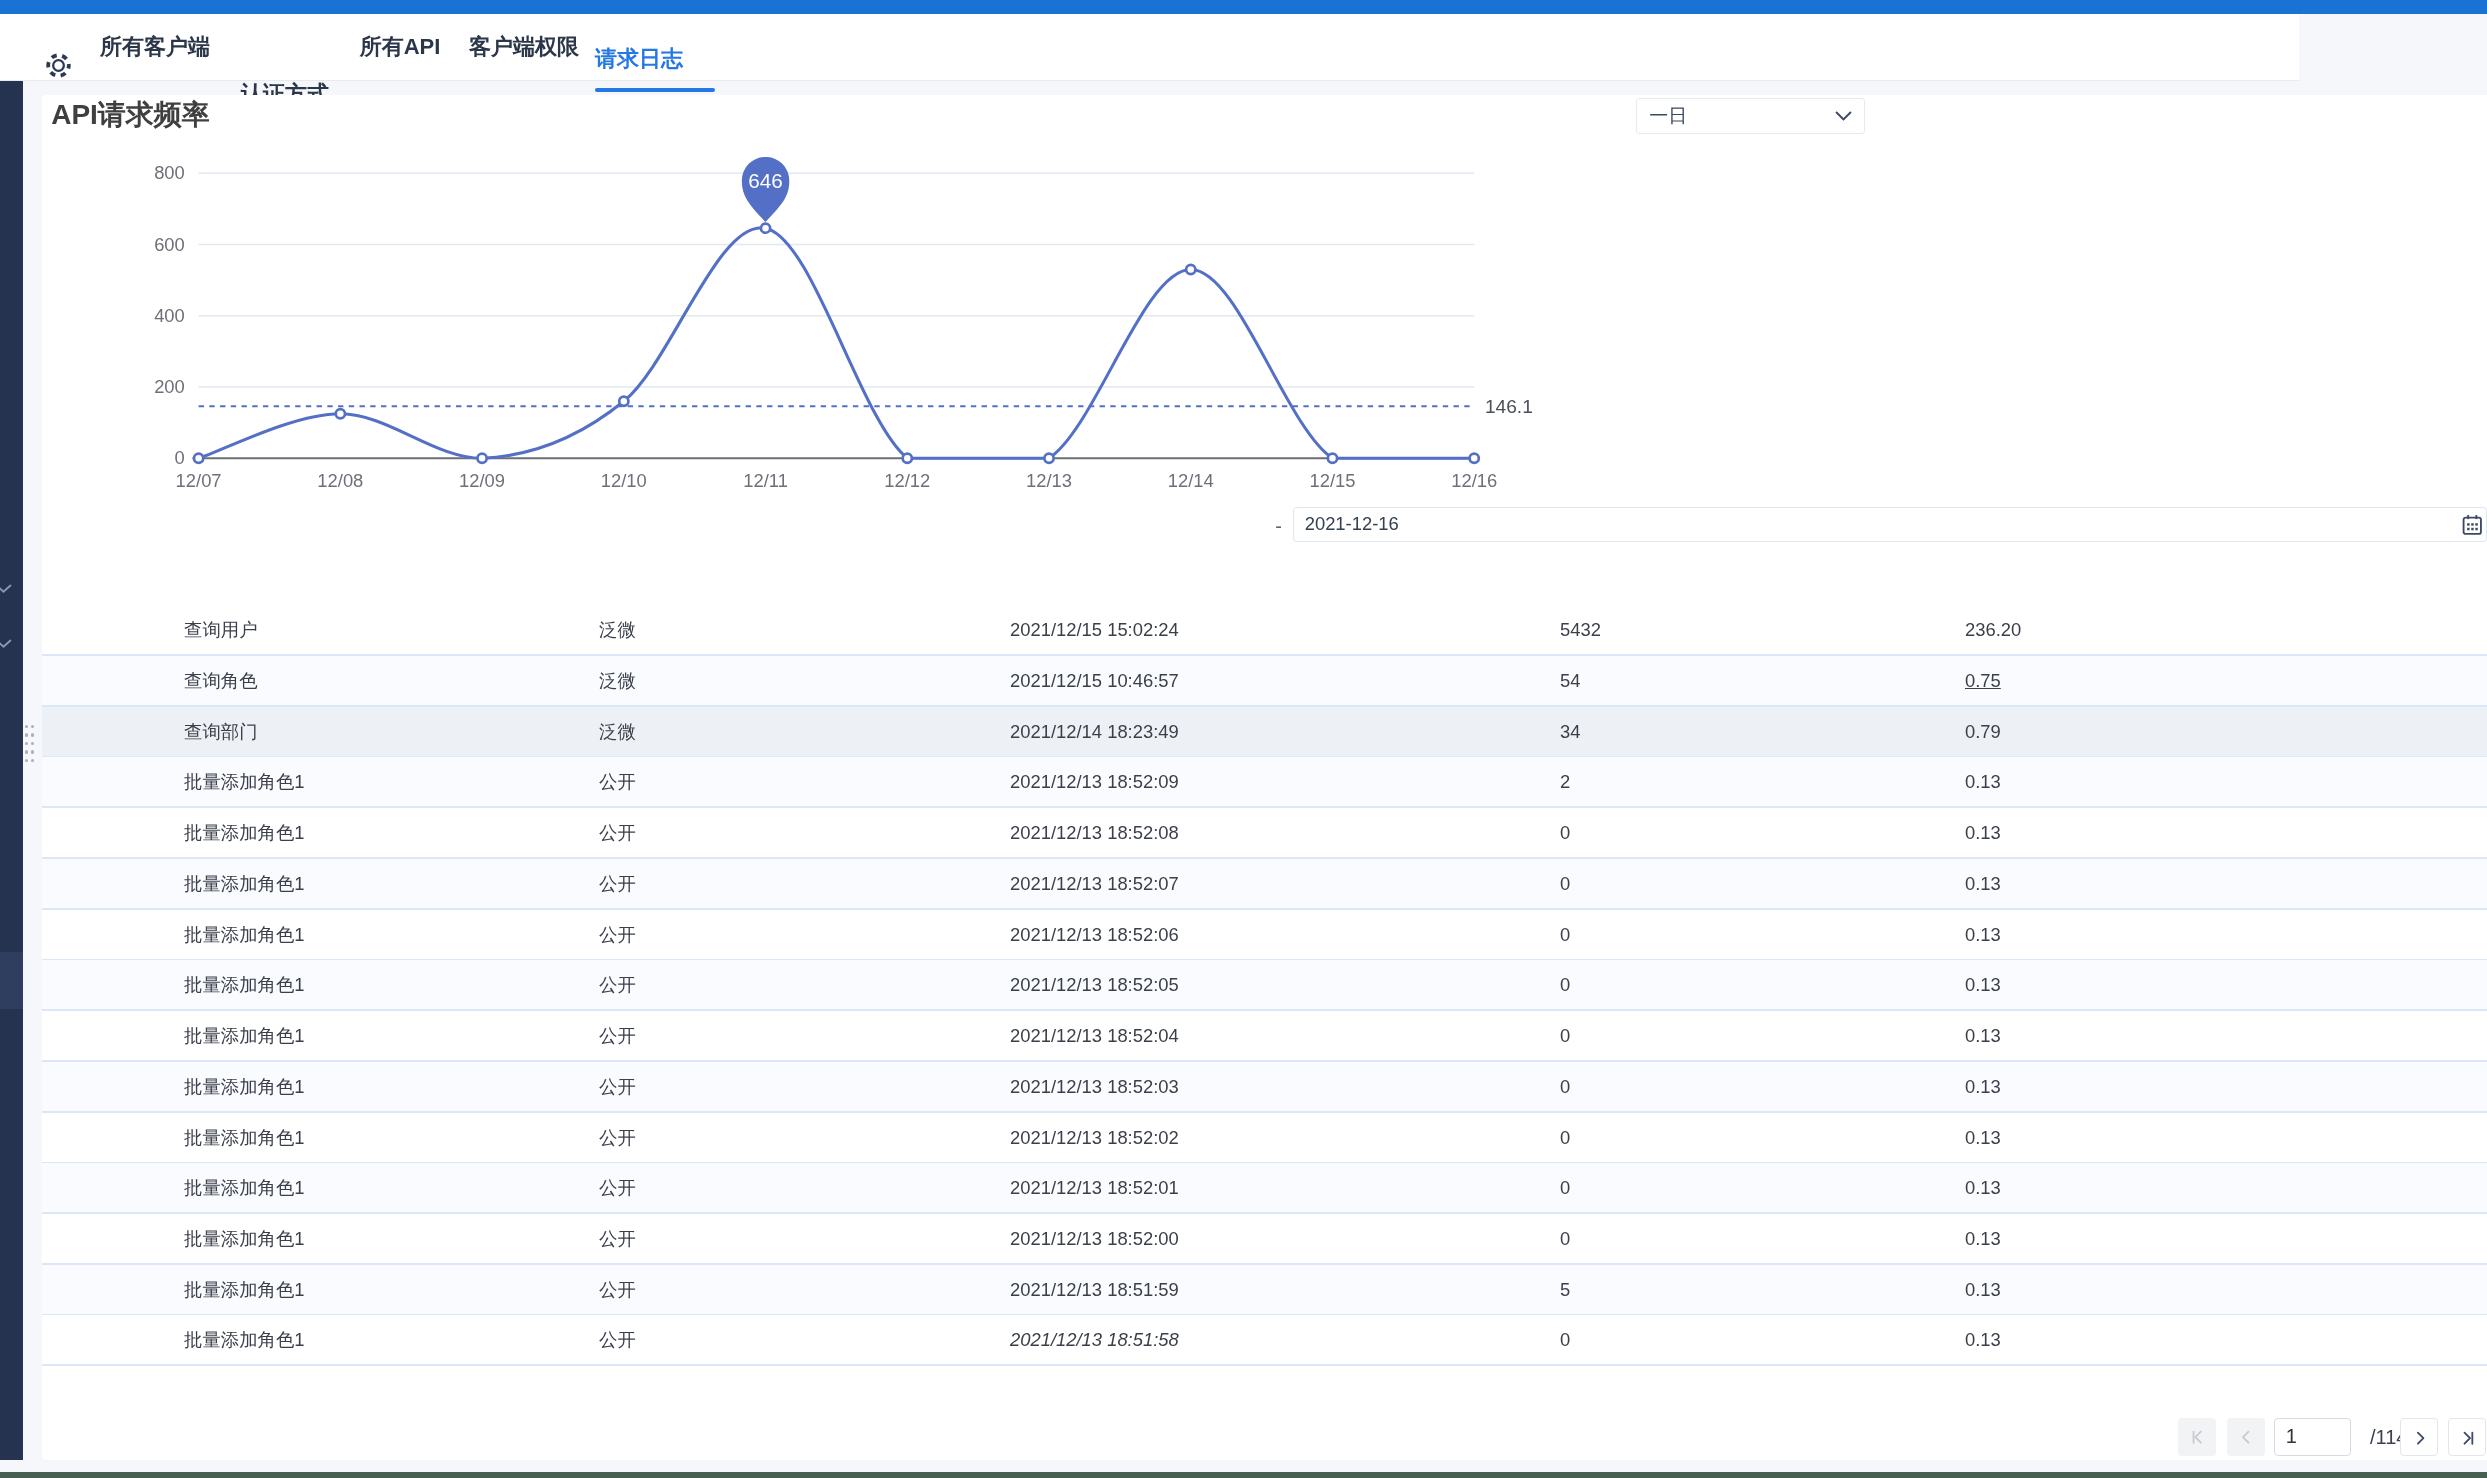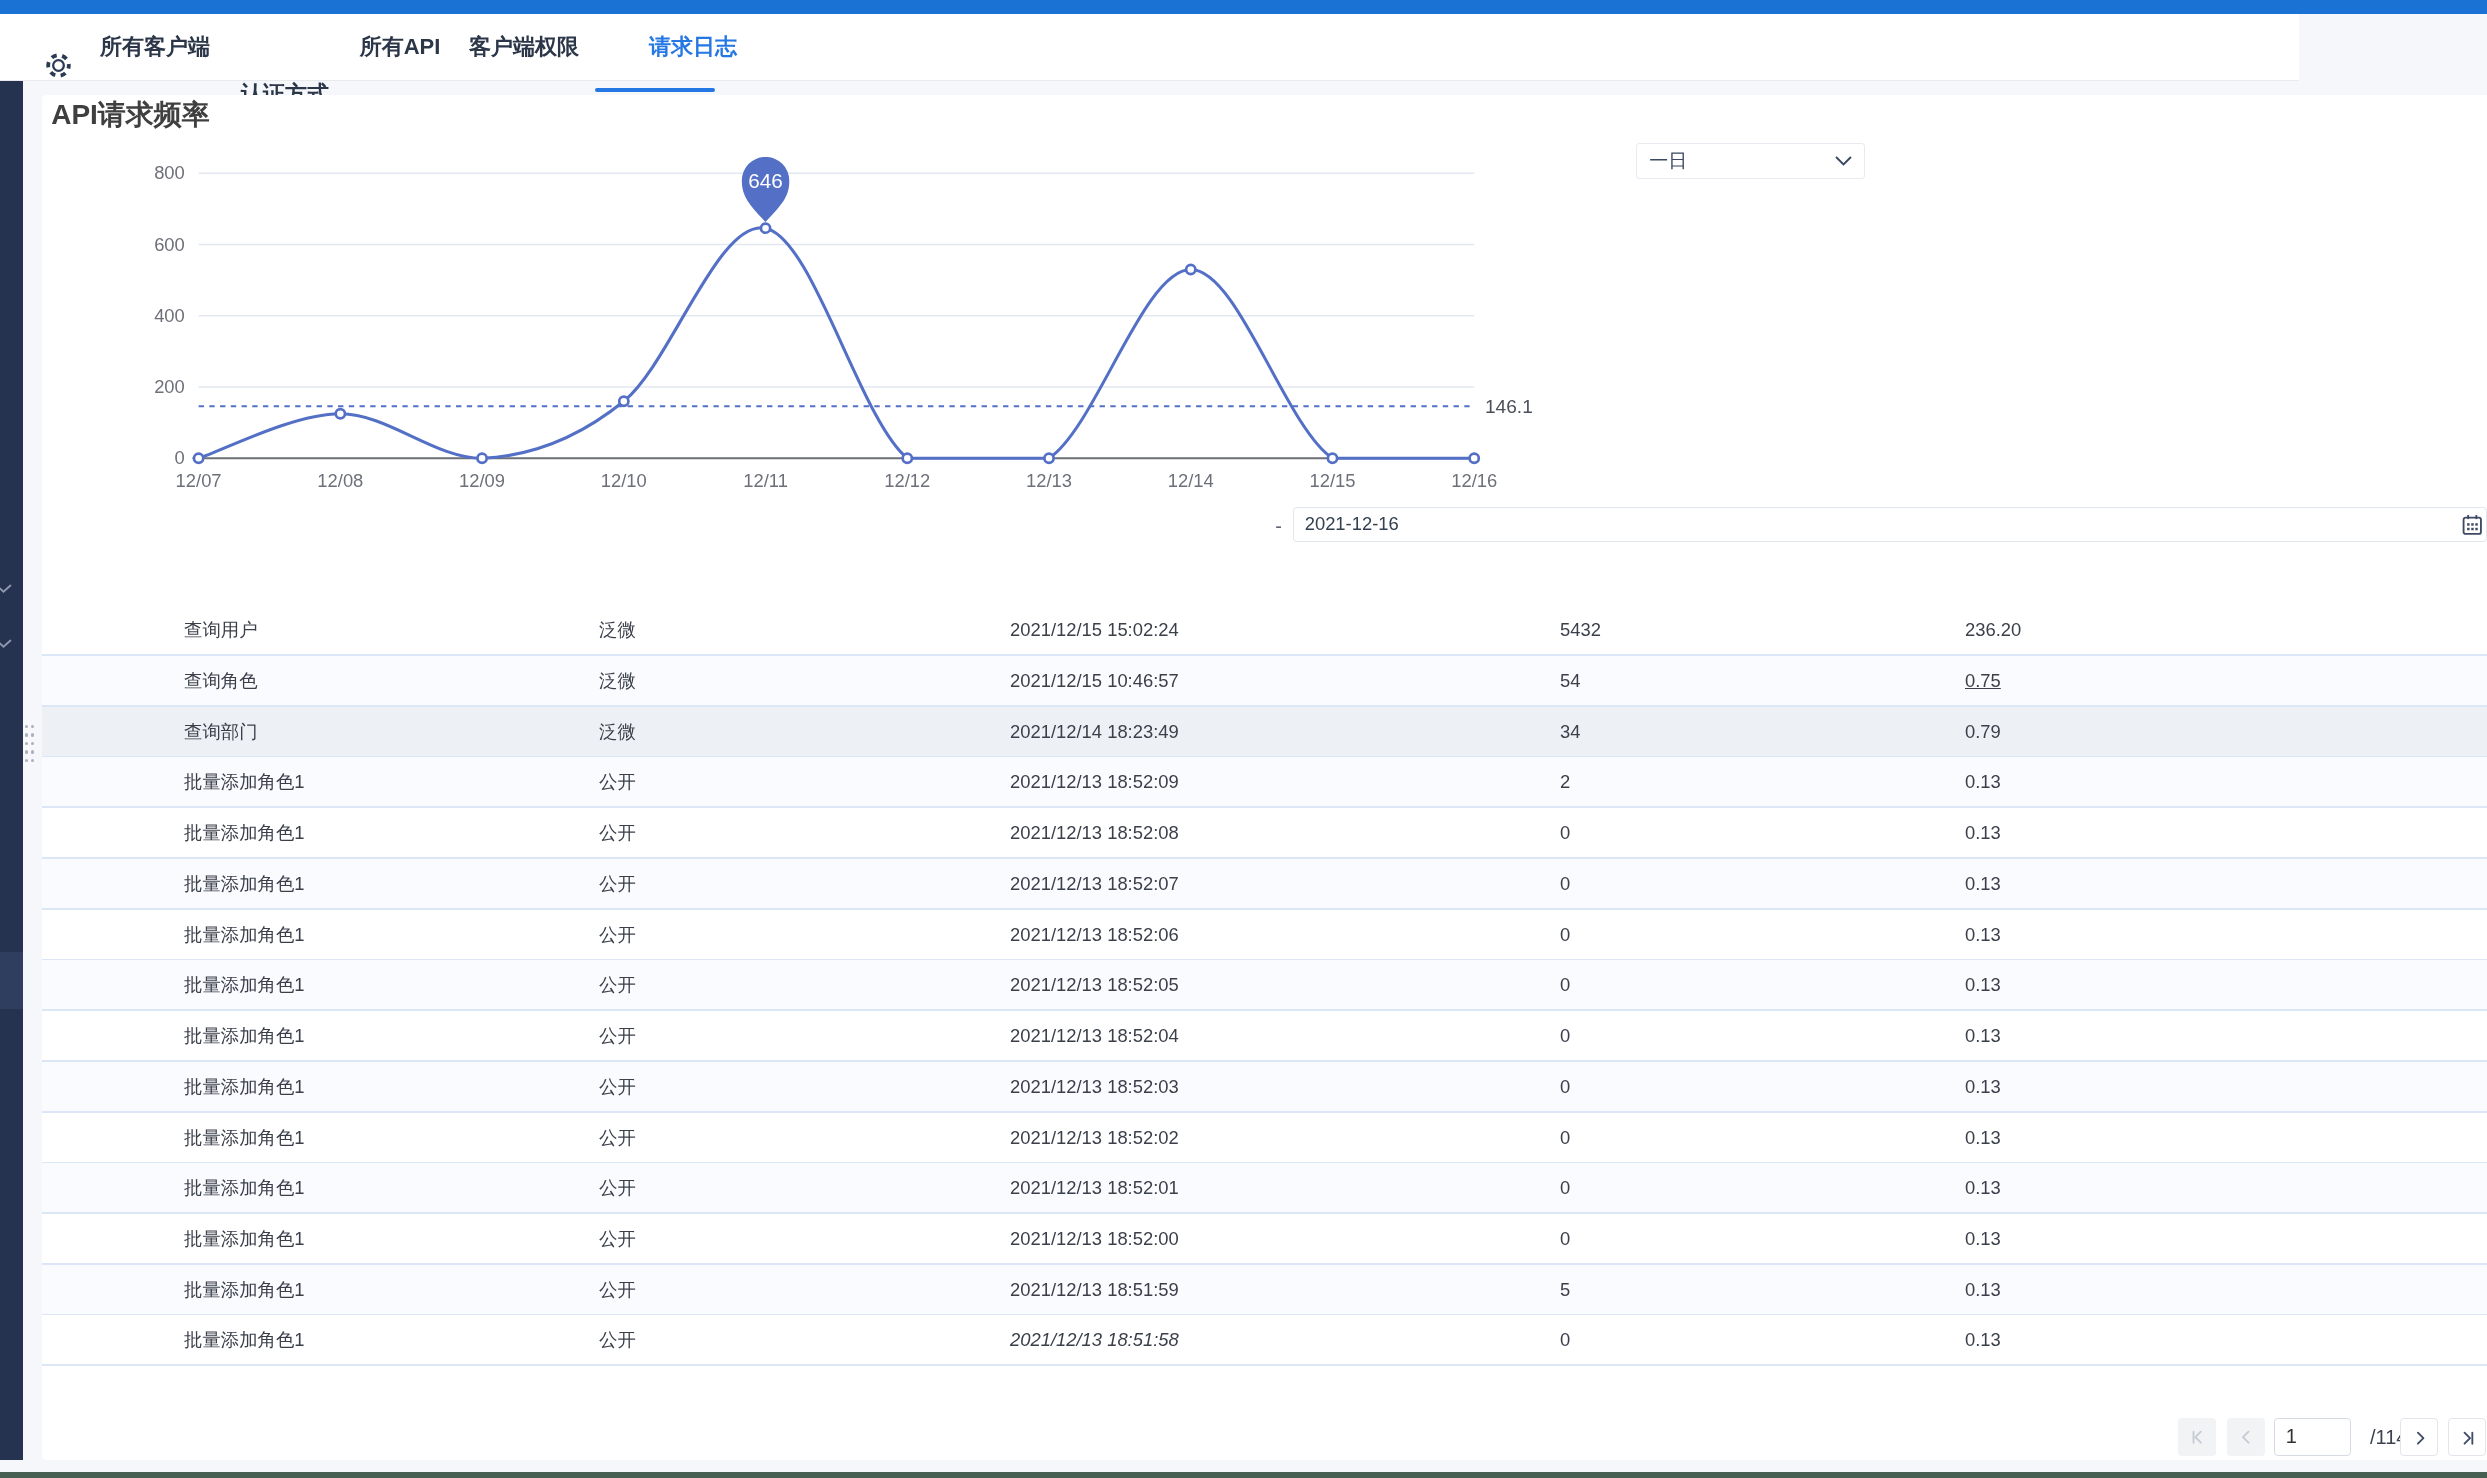--- a/index.html
+++ b/index.html
@@ -24,21 +24,21 @@
   #sidebar-active{left:0;top:938px;width:23px;height:57px;background:#2F3D5E;}
   
   #drag-handle{left:25px;top:725px;width:9.2px;height:40px;display:grid;
     grid-template-columns:3.1px 3.1px;grid-auto-rows:3.1px;gap:5.4px 3.1px;cursor:col-resize;}
   #drag-handle i{background:#a7b0bf;border-radius:50%;width:3.1px;height:3.1px;display:block;}
   
   #card{left:42px;top:95px;width:2445px;height:1365px;background:#ffffff;border-radius:4.6px 0 0 4.6px;}
   #chart-title{left:9.2px;top:3.1px;font-size:28px;font-weight:bold;color:#3F3F3F;line-height:34px;}
   
   #period-select{left:1594px;top:3.1px;width:227px;height:34px;background:#fff;
-    border:1.5px solid #e7eaf0;border-radius:3.1px;cursor:pointer;margin-top:45px;}
+    border:1.5px solid #e7eaf0;border-radius:3.1px;cursor:pointer;}
   #period-select .val{position:absolute;left:12.3px;top:0;height:34px;line-height:34px;font-size:19px;color:#3B4863;}
   #period-select svg{position:absolute;right:12.3px;top:12.3px;}
   
   #chart{left:80px;top:62px;width:1425px;height:349px;}
   
   .date-input{position:absolute;top:412px;height:35px;background:#fff;border:1.5px solid #e1e5ec;border-radius:3.8px;box-sizing:border-box;cursor:text;}
   .date-input .dval{position:absolute;left:10.7px;top:0;height:32px;line-height:32px;font-size:18.4px;color:#33404F;}
   .date-input svg{position:absolute;top:5.4px;}
   #date-start{left:0;width:1205px;}
   #date-start svg{right:9.2px;}
@@ -85,21 +85,21 @@
 <div class="abs" id="tabbar">
   <svg class="abs" id="gear" viewBox="0 0 38 38">
     <circle cx="19" cy="19" r="7" fill="none" stroke="#2C3B55" stroke-width="3"></circle>
     <circle cx="19" cy="19" r="13.5" fill="none" stroke="#2C3B55" stroke-width="5" stroke-dasharray="7 7.2" stroke-dashoffset="3"></circle>
   </svg>
   <div id="tabs-mount">
       <div class="tab" style="left: 155px;">所有客户端</div>
       <div class="tab" style="left: 285px; margin-top: 47px;">认证方式</div>
       <div class="tab" style="left: 400px;">所有API</div>
       <div class="tab" style="left: 524px;">客户端权限</div>
-      <div class="tab active" style="left: 693px;">请求日志</div>
+      <div class="tab active" style="left: 639px; margin-top: 12px;">请求日志</div>
     </div>
   <div id="tab-underline" style="left: 595px; width: 120px;"></div>
 </div>
 
 <div class="abs" id="drag-handle">
   <i></i>
     <i></i>
     <i></i>
     <i></i>
     <i></i>

